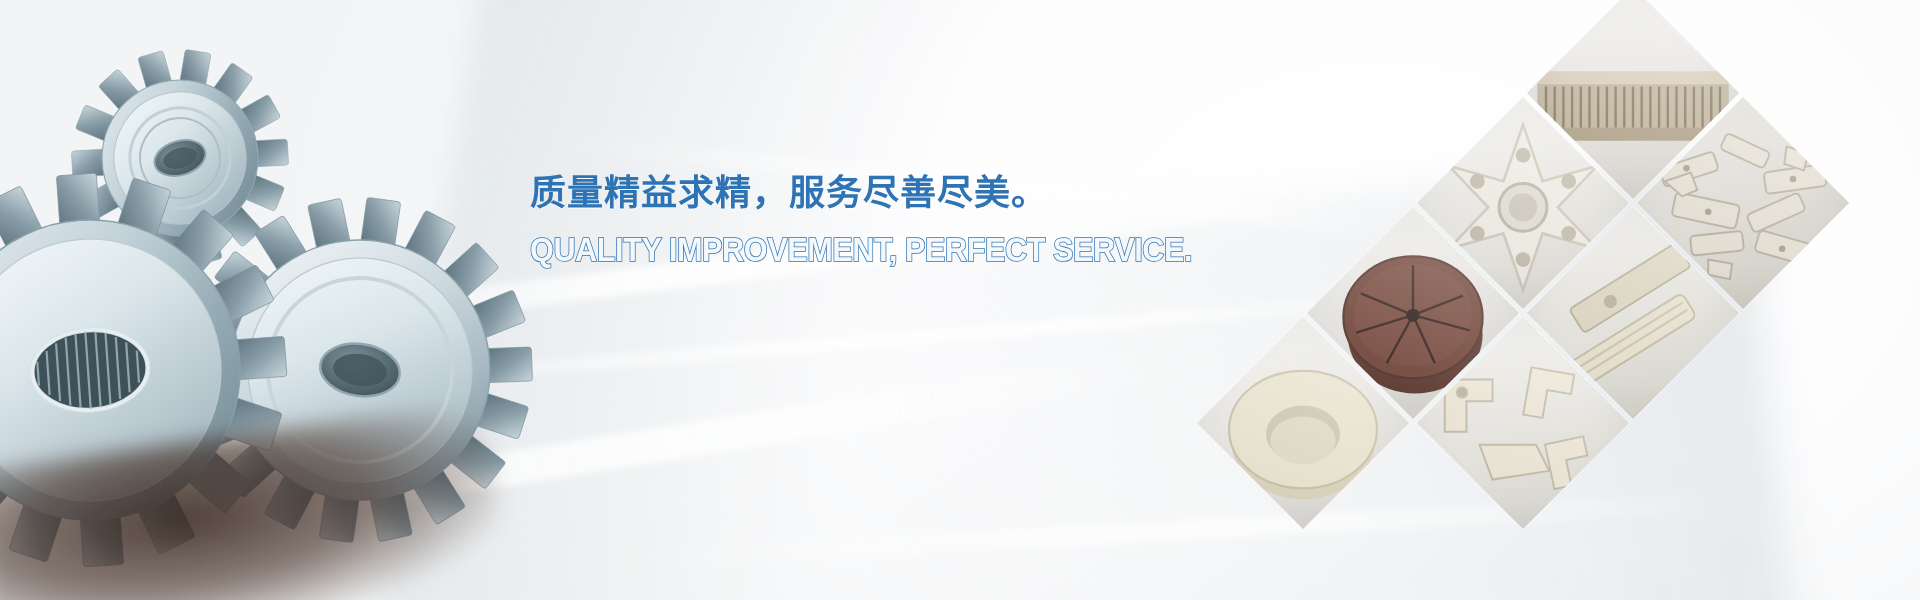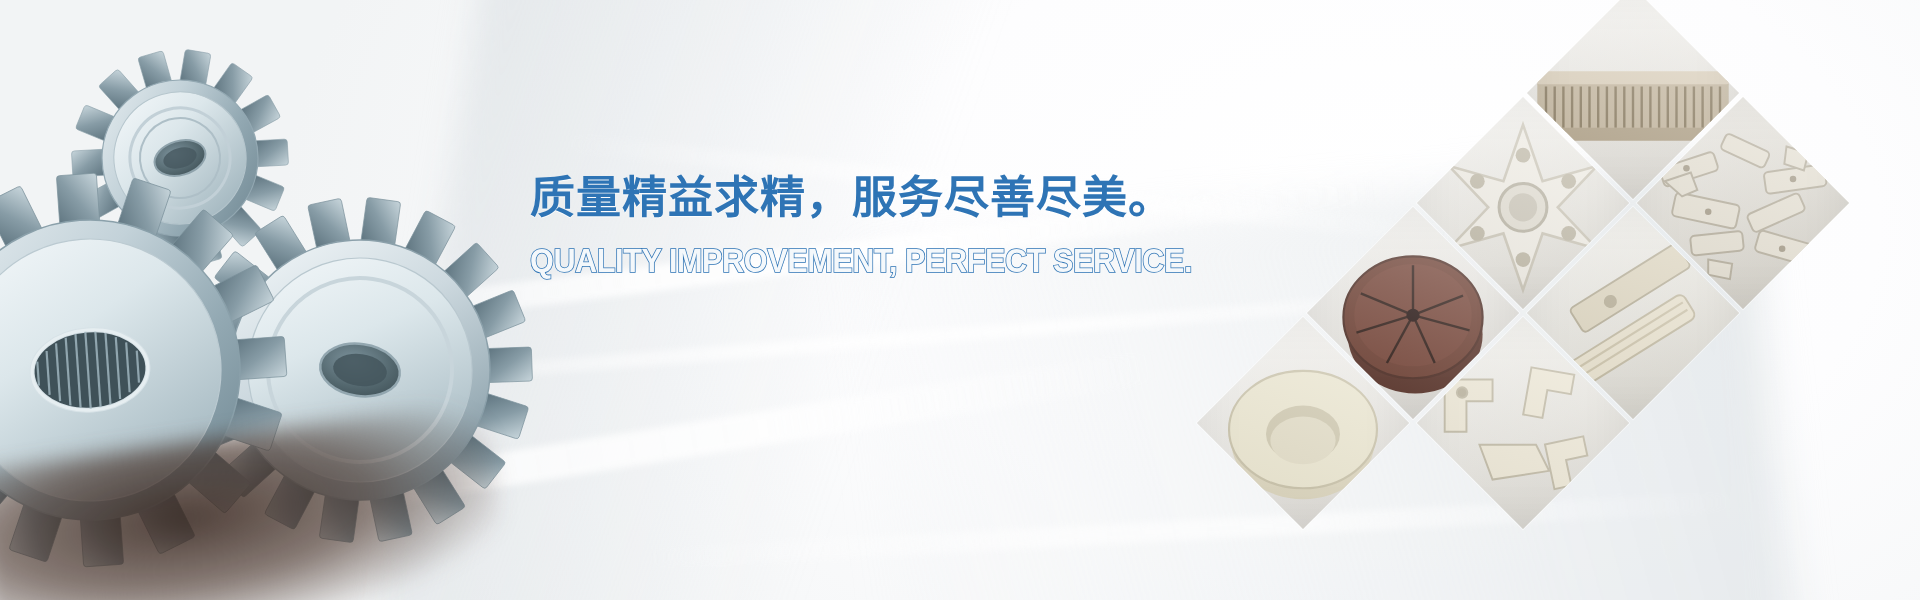--- a/index.html
+++ b/index.html
@@ -48,21 +48,21 @@
   .gear-shadow{
     position:absolute;left:40px;top:395px;width:520px;height:190px;
     background:radial-gradient(ellipse at 40% 40%,rgba(56,38,30,.88) 0%,rgba(70,48,38,.62) 42%,rgba(120,100,90,0) 78%);
     filter:blur(10px);
     transform:rotate(-8deg);
   }
 
   
   .copy{position:absolute;left:530px;top:170px;width:760px;}
   .headline{
-    font-size:45px;font-weight:700;letter-spacing:1px;
+    font-size:36px;font-weight:700;letter-spacing:1px;
     color:#2e74b5;line-height:1.25;white-space:nowrap;
     font-family:"DejaVu Sans","Liberation Sans",sans-serif;
     text-shadow:0 1px 0 rgba(255,255,255,.8);
   }
   .subline{
     margin-top:16px;
     font-size:33px;font-weight:700;letter-spacing:-0.5px;
     white-space:nowrap;
     font-family:"Liberation Sans","DejaVu Sans",sans-serif;
     color:#f4f8fb;

